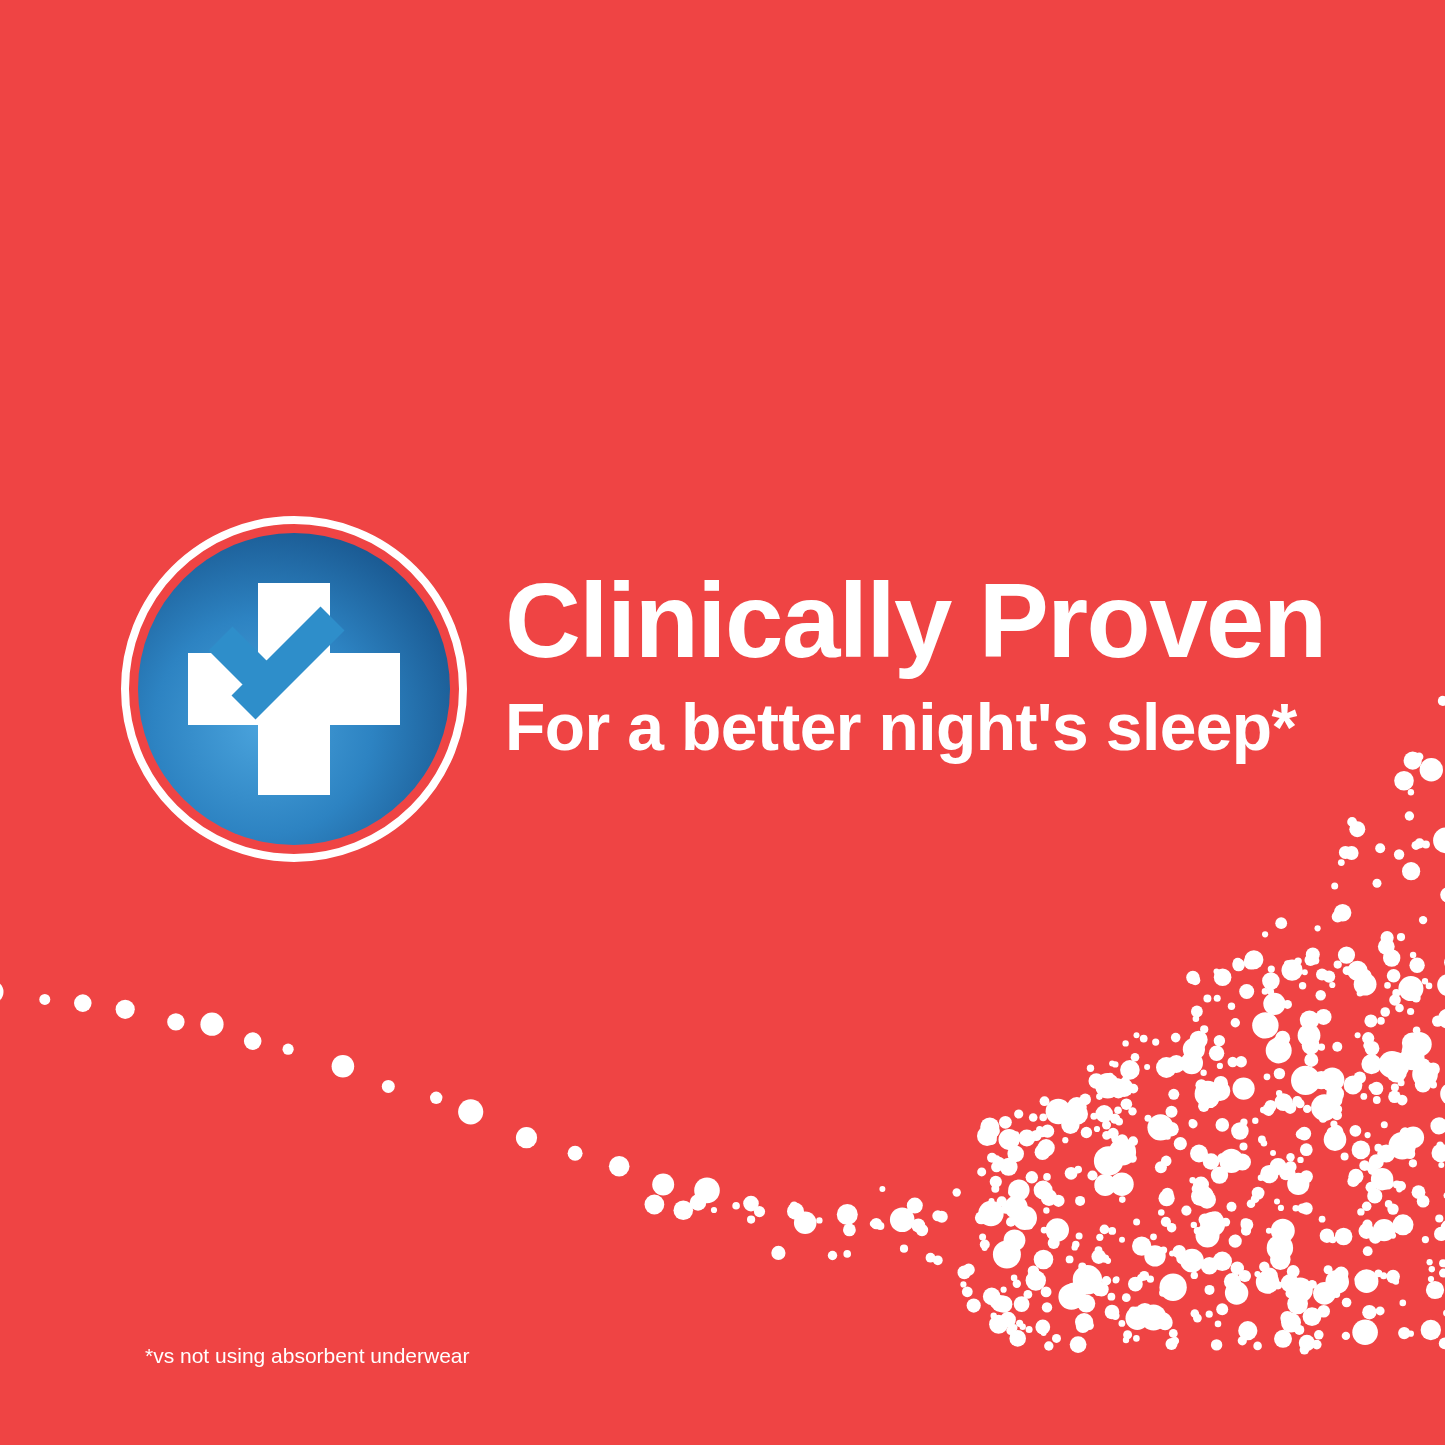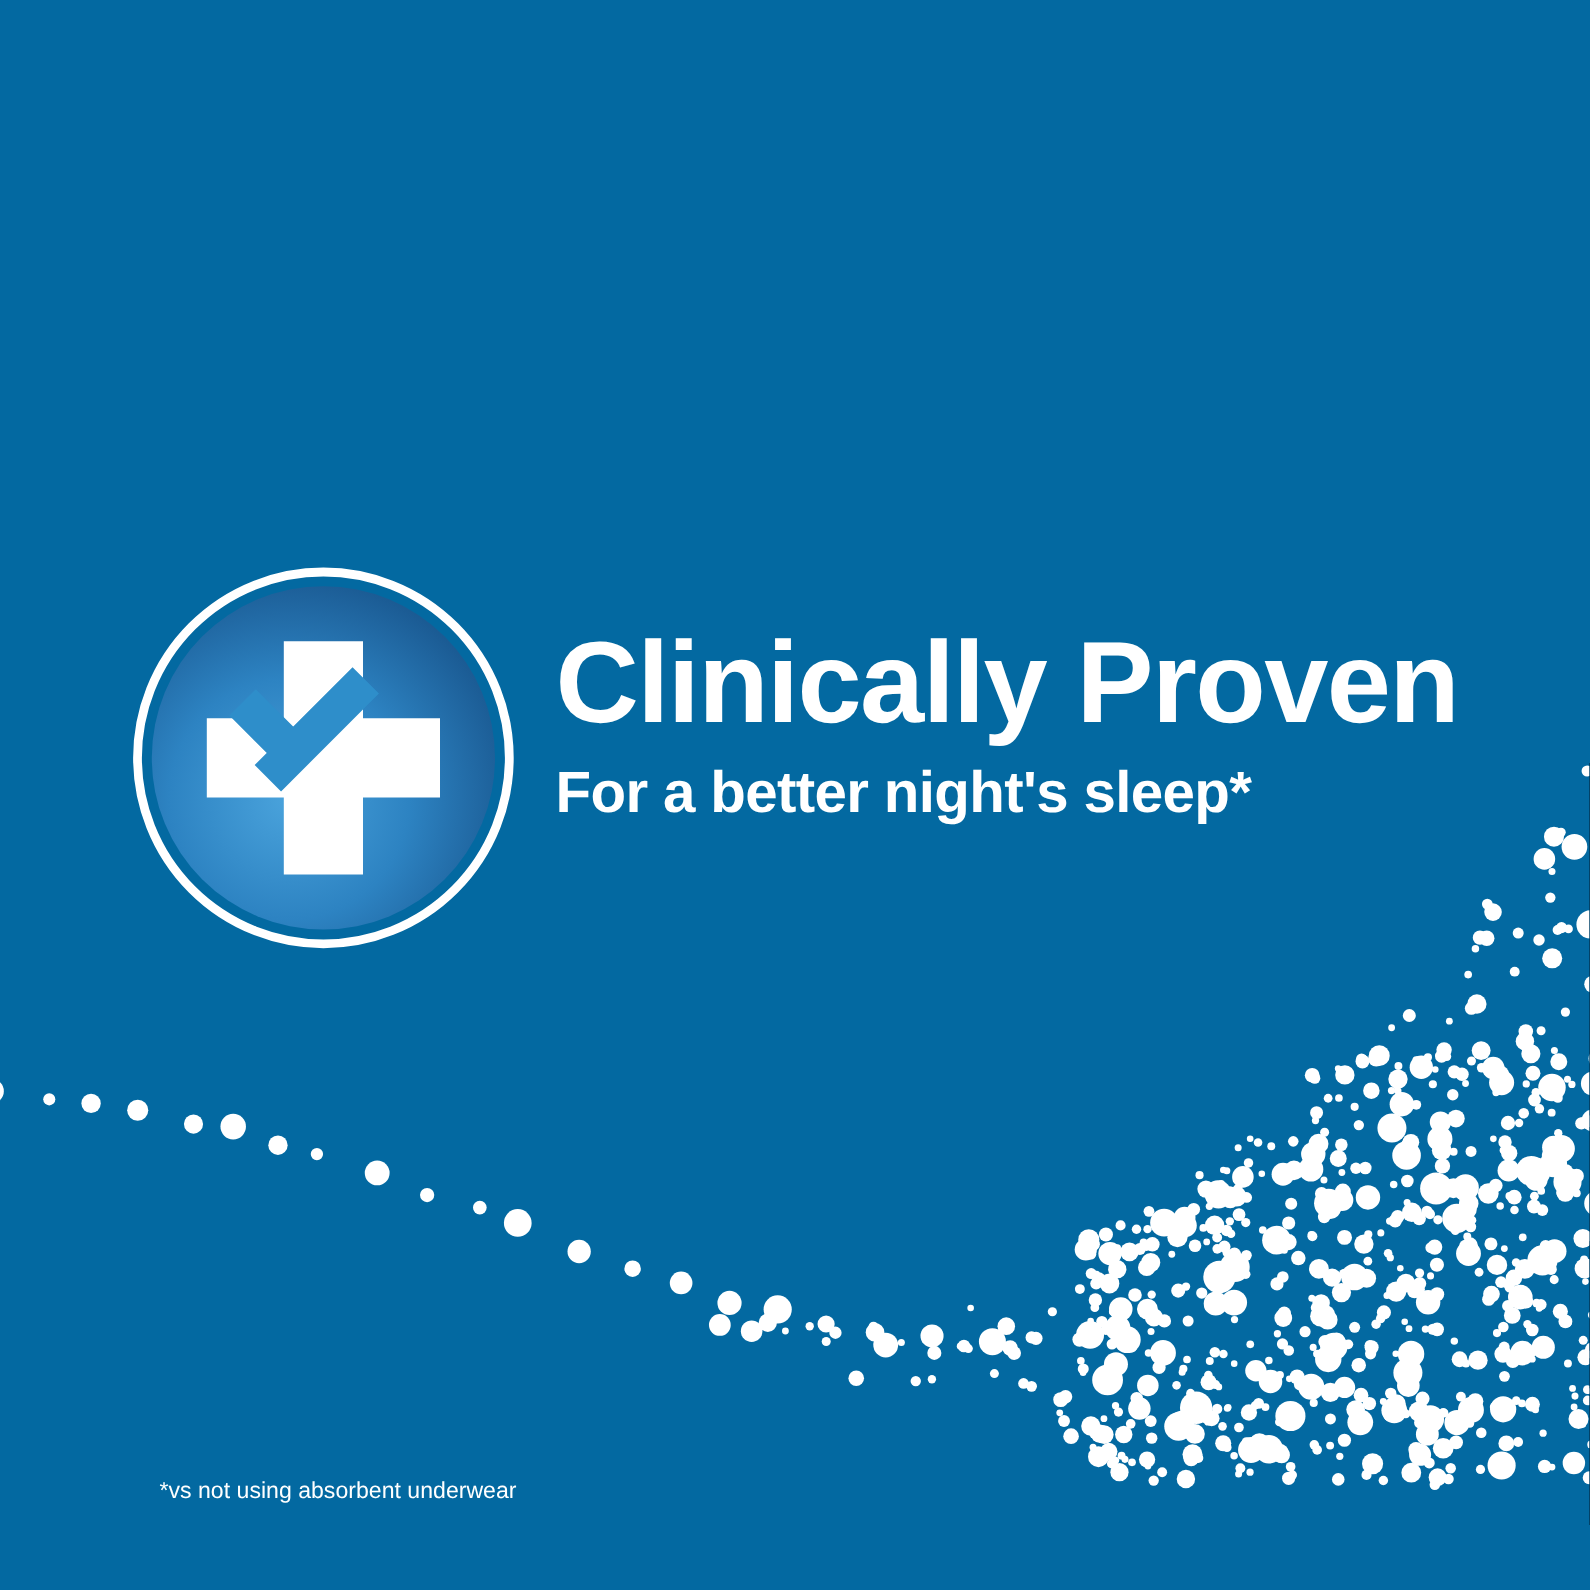--- a/index.html
+++ b/index.html
@@ -8,21 +8,21 @@
     background: #04263f;
   }
   body {
     font-family: "Liberation Sans", sans-serif;
   }
 
   #stage {
     position: relative;
     width: 1445px;
     height: 1445px;
-    background: #0369a1;
+    background: #ef4444;
     overflow: hidden;
   }
 
   
   #dot-wave {
     position: absolute;
     left: 0;
     top: 0;
     width: 1445px;
     height: 1445px;
@@ -60,21 +60,21 @@
     line-height: 1.0;
     letter-spacing: -1.5px;
     white-space: nowrap;
   }
   #subhead {
     margin: 0;
     padding-top: 20px;
     color: #ffffff;
     font-family: "Liberation Sans", sans-serif;
     font-weight: bold;
-    font-size: 53px;
+    font-size: 66px;
     line-height: 1.05;
     letter-spacing: -0.6px;
     white-space: nowrap;
   }
 
   
   #footnote {
     position: absolute;
     left: 145px;
     top: 1343px;

